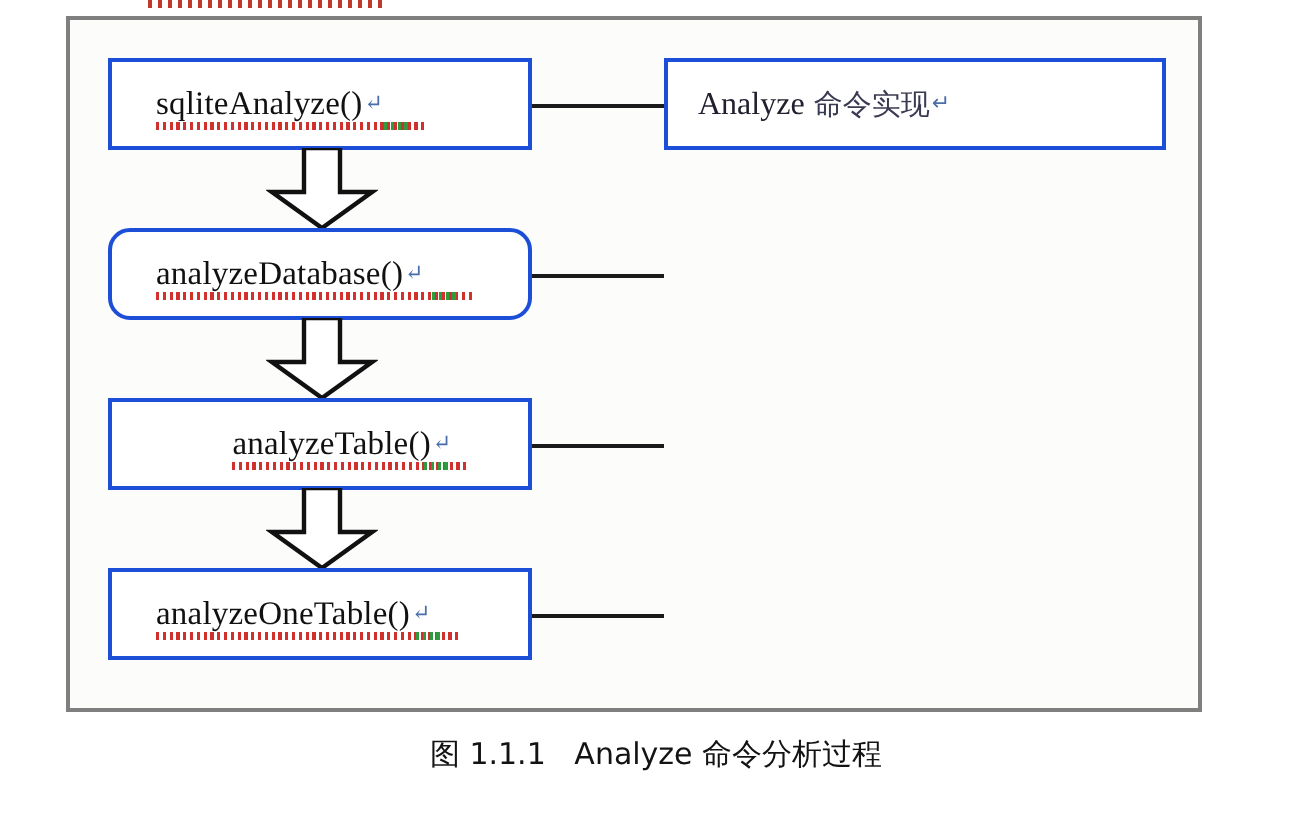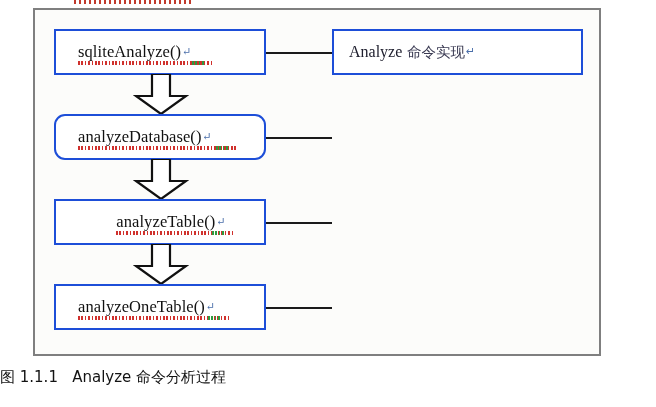--- a/index.html
+++ b/index.html
@@ -147,21 +147,21 @@
   .arr1 { top: 64px;  }
   .arr2 { top: 149px; }
   .arr3 { top: 234px; }
 
   
   #caption {
     position: absolute;
     left: 0;
     top: 368px;
     width: 656px;
-    text-align: left;
+    text-align: center;
     font-family: "DejaVu Sans", "Liberation Sans", sans-serif;
     font-size: 15px;
     color: #131313;
     white-space: pre;
   }
 </style>
 </head>
 <body>
 
 <div id="top-squiggle"></div>

